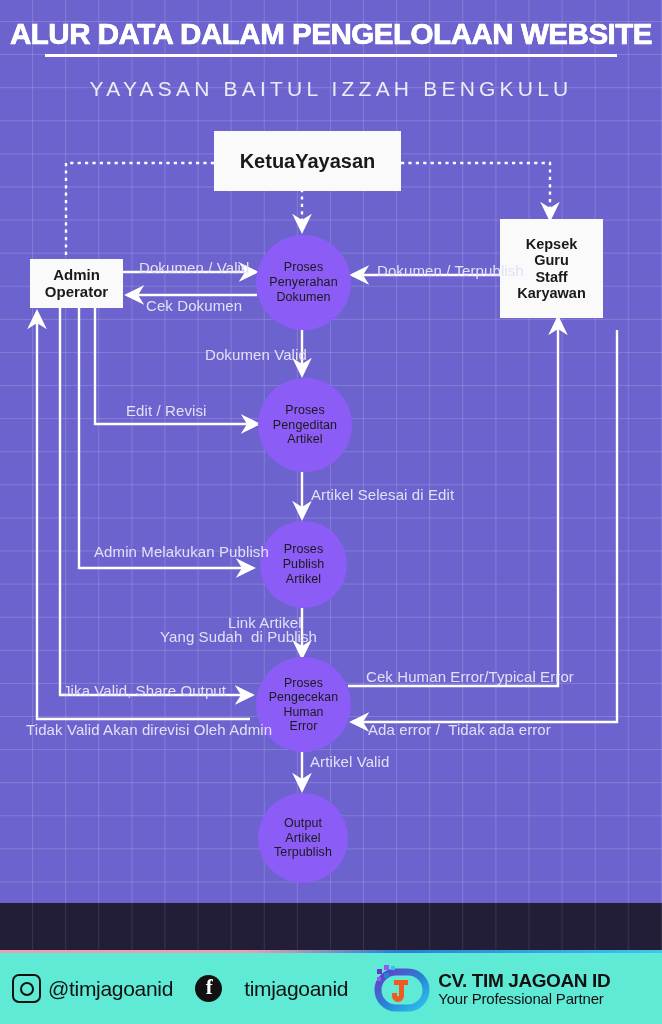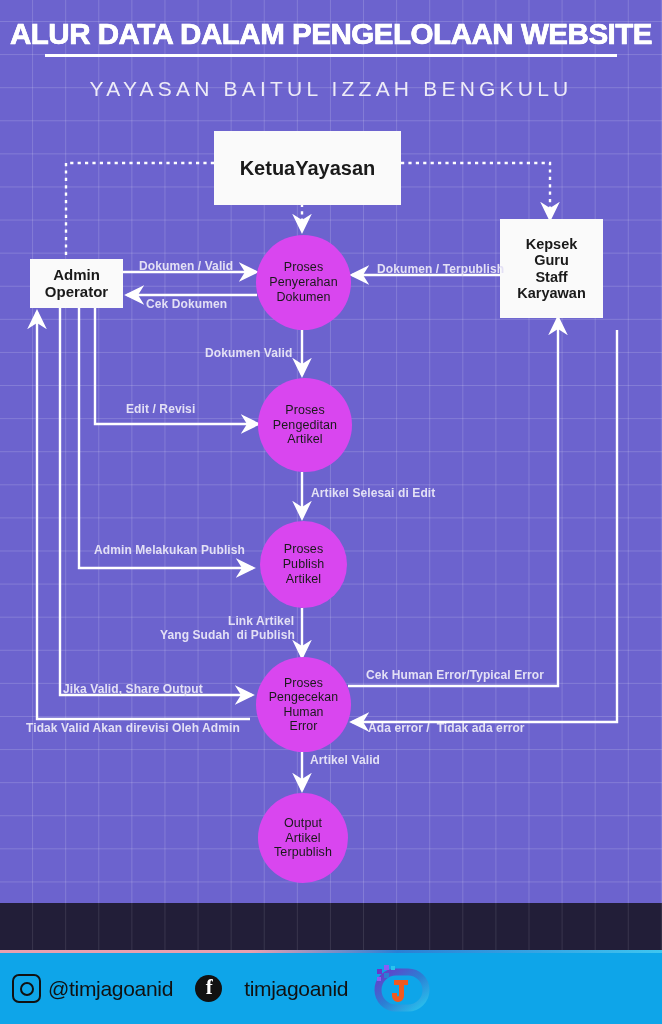--- a/index.html
+++ b/index.html
@@ -55,32 +55,32 @@
   }
   
   #flow{position:absolute;left:0;top:0;width:662px;height:940px;}
   .node-rect{
     position:absolute;background:#FAFAFA;
     display:flex;align-items:center;justify-content:center;
     text-align:center;color:#1A1A1A;font-weight:bold;
     line-height:1.12;
   }
   .node-circle{
-    position:absolute;background:#d946ef;border-radius:50%;
+    position:absolute;background:#8b5cf6;border-radius:50%;
     display:flex;align-items:center;justify-content:center;
     text-align:center;color:#1A1A1A;font-weight:400;
     line-height:1.18;letter-spacing:0.1px;
   }
   .edge-label{
-    position:absolute;color:#E3E0F5;font-size:12px;
-    white-space:pre;line-height:1.25;letter-spacing:0.1px;font-weight:bold;
+    position:absolute;color:#E3E0F5;font-size:15px;
+    white-space:pre;line-height:1.25;letter-spacing:0.1px;
   }
   
   #footer{
-    position:absolute;left:0;top:953px;width:662px;height:71px;background:#0ea5e9;
+    position:absolute;left:0;top:953px;width:662px;height:71px;background:#5eead4;
     display:flex;align-items:center;
   }
   .social{display:flex;align-items:center;gap:7px;}
   .social-text{font-size:21px;color:#111;font-weight:400;letter-spacing:-0.3px;}
   #ig-icon{
     width:25px;height:25px;border:2.2px solid #111;border-radius:7px;
     position:relative;flex:none;
   }
   #ig-icon::after{
     content:"";position:absolute;left:50%;top:50%;width:10px;height:10px;
@@ -156,21 +156,21 @@
     <path d="M250,719 L37,719 L37,312" marker-end="url(#ah)"></path>
 
     <path d="M348,686 L558,686 L558,318" marker-end="url(#ah)"></path>
 
     <path d="M617,330 L617,722 L352,722" marker-end="url(#ah)"></path>
 
     <path d="M302,742 L302,790" marker-end="url(#ah)"></path>
   </g>
 </svg>
 
-<div class="node-rect" style="left:214px;top:131px;width:187px;height:74px;font-size:20px;">
+<div class="node-rect" style="left:214px;top:131px;width:187px;height:60px;font-size:20px;">
   <span>KetuaYayasan</span>
 </div>
 
 <div class="node-rect" style="left:30px;top:259px;width:93px;height:49px;font-size:15px;flex-direction:column;">
   <span>Admin</span>
   <span>Operator</span>
 </div>
 
 <div class="node-rect" style="left:500px;top:219px;width:103px;height:99px;font-size:14.5px;flex-direction:column;align-items:center;">
   <span>Kepsek</span>
@@ -247,14 +247,18 @@
         </linearGradient>
       </defs>
       <path d="M22,9 L34,9 A17,17 0 0 1 34,45 L22,45 A17,17 0 0 1 22,9 Z" fill="none" stroke="url(#lg)" stroke-width="7"></path>
       <rect x="3" y="6" width="5" height="5" fill="#6A38C8"></rect>
       <rect x="10" y="2" width="5" height="5" fill="#8B5CF6"></rect>
       <rect x="10" y="10" width="5" height="5" fill="#2B7FD4"></rect>
       <rect x="17" y="3" width="4" height="4" fill="#2AC4EE"></rect>
       <rect x="3" y="14" width="4" height="4" fill="#8B5CF6"></rect>
       <path d="M20,17 L34,17 L34,22 L30,22 L30,33 A6,6 0 0 1 18,33 L18,30 L23,30 L23,33 A1.5,1.5 0 0 0 25,33 L25,22 L20,22 Z" fill="#F2591E"></path>
     </svg>
+    <span id="brand-text">
+      <div id="brand-name">CV. TIM JAGOAN ID</div>
+      <div id="brand-tag">Your Professional Partner</div>
+    </span>
   </div>
 </div>
 
 </body></html>

